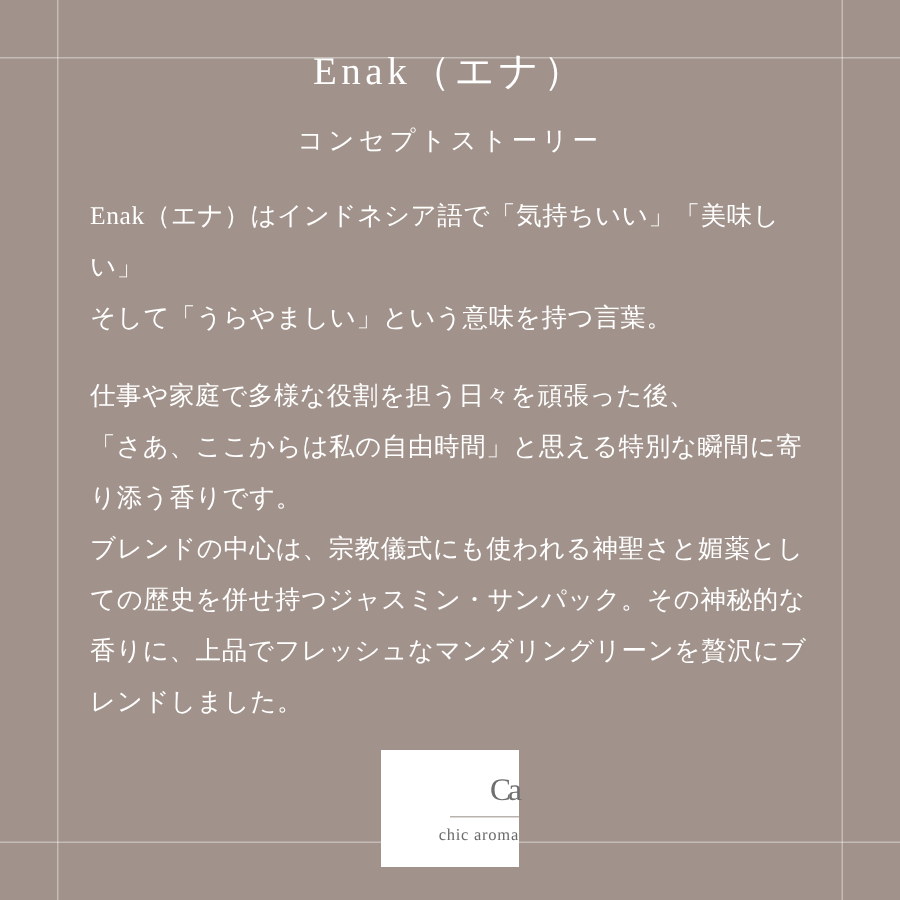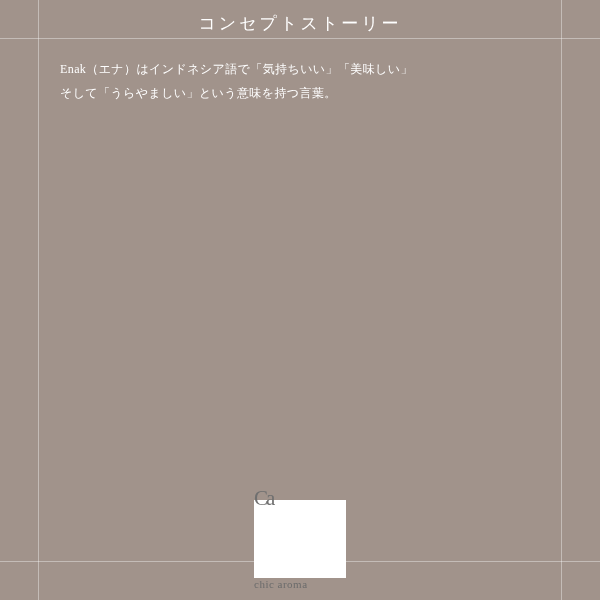--- a/index.html
+++ b/index.html
@@ -79,21 +79,21 @@
     font-size: 17px;
     letter-spacing: 3px;
     color: #ffffff;
     margin-top: 12px;
     font-weight: 400;
     font-family: Liberation Serif, serif;
   }
 
   .body-text {
     margin-top: 22px;
-    font-size: 12px;
+    font-size: 17px;
     line-height: 2.0;
     color: #ffffff;
     font-family: "Liberation Serif", serif;
     letter-spacing: 0.4px;
     text-align: left;
   }
   .para {
     margin: 0 0 18px 0;
     white-space: pre-wrap;
   }
@@ -108,23 +108,22 @@
     bottom: 22px;
     display: flex;
     justify-content: center;
   }
   .logo-box {
     width: 92px;
     height: 78px;
     background: #ffffff;
     display: flex;
     flex-direction: column;
-    align-items: flex-start;
+    align-items: flex-end;
     justify-content: center;
-    gap: 28px;
   }
   .logo-mark {
     font-family: "Liberation Serif", serif;
     font-size: 21px;
     color: #6f6f6f;
     line-height: 1;
     letter-spacing: -2px;
     margin-bottom: 2px;
   }
   .logo-rule {
@@ -143,25 +142,29 @@
 </head>
 <body>
 
 <div class="page">
   <div class="frame-v-left"></div>
   <div class="frame-v-right"></div>
   <div class="frame-h-top"></div>
   <div class="frame-h-bottom"></div>
 
   <div class="content">
+    <h1 class="title">Enak（エナ）</h1>
     <h2 class="subtitle">コンセプトストーリー</h2>
 
     <div class="body-text">
       <p class="para">Enak（エナ）はインドネシア語で「気持ちいい」「美味しい」
 そして「うらやましい」という意味を持つ言葉。</p>
+      <p class="para">仕事や家庭で多様な役割を担う日々を頑張った後、
+「さあ、ここからは私の自由時間」と思える特別な瞬間に寄り添う香りです。
+ブレンドの中心は、宗教儀式にも使われる神聖さと媚薬としての歴史を併せ持つジャスミン・サンパック。その神秘的な香りに、上品でフレッシュなマンダリングリーンを贅沢にブレンドしました。</p>
     </div>
   </div>
 
   <div class="logo-wrap">
     <div class="logo-box">
       <div class="logo-mark">Ca</div>
       <div class="logo-rule"></div>
       <div class="logo-name">chic aroma</div>
     </div>
   </div>

